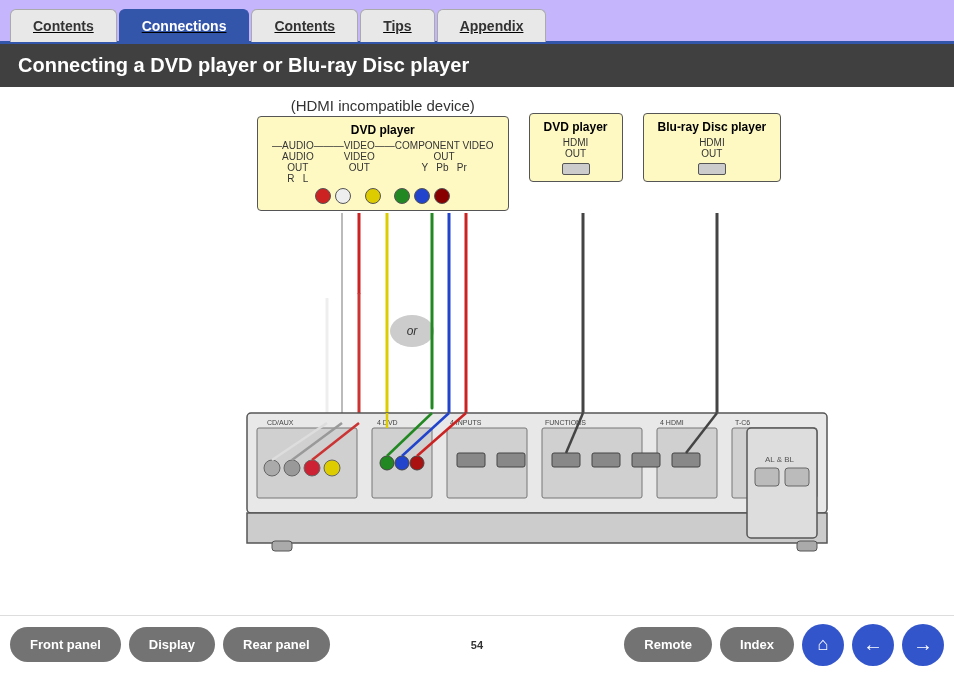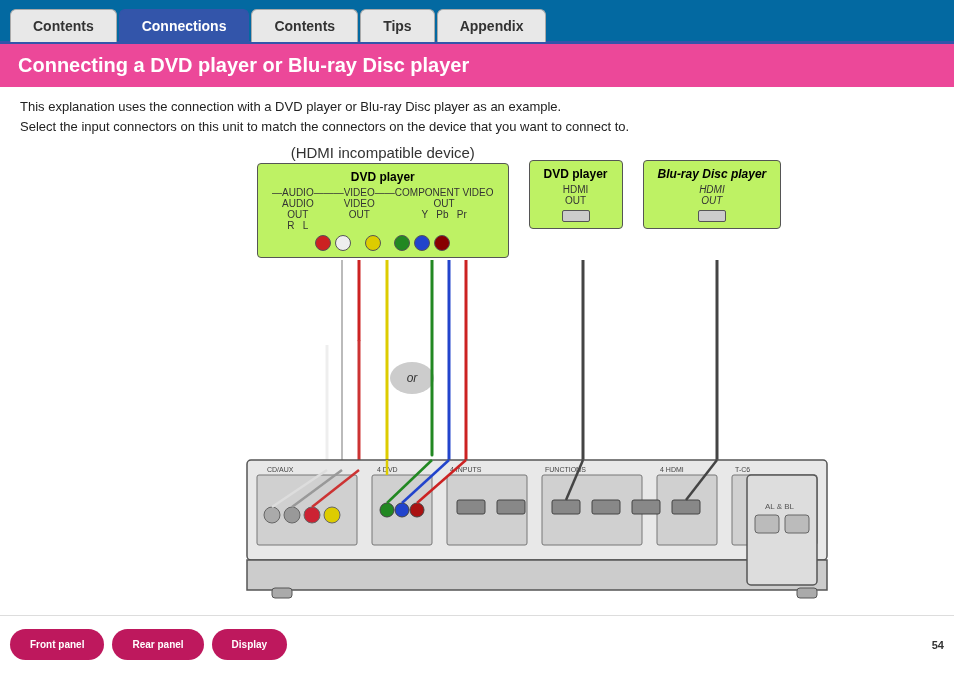--- a/index.html
+++ b/index.html
@@ -10,22 +10,23 @@
       min-height: 673px;
       overflow: hidden;
       position: relative;
     }
 
     
     .top-nav {
       display: flex;
       align-items: center;
       padding: 8px 10px 0 10px;
-      background: #0369a1;
+      background: #c4b5fd;
       border-bottom: 3px solid #3355aa;
+      text-decoration: underline;
     }
     .nav-tab {
       padding: 8px 22px;
       font-size: 14px;
       font-weight: bold;
       cursor: pointer;
       border-radius: 6px 6px 0 0;
       border: 1.5px solid #aaa;
       border-bottom: none;
       background: #e8e8e8;
@@ -36,21 +37,21 @@
     }
     .nav-tab.active {
       background: #3355aa;
       color: #fff;
       border-color: #3355aa;
       z-index: 2;
     }
 
     
     .page-title-bar {
-      background: #ec4899;
+      background: #404040;
       color: #fff;
       font-size: 20px;
       font-weight: bold;
       padding: 10px 18px;
       margin: 0;
     }
 
     
     .main-content {
       padding: 10px 20px 10px 20px;
@@ -101,23 +102,23 @@
       font-size: 11px;
       font-weight: bold;
       color: #333;
     }
     .bottom-nav-right {
       display: flex;
       gap: 8px;
       align-items: center;
     }
     .btn-pill {
-      background: #be185d;
-      color: #fff;
-      font-size: 10px;
+      background: #737373;
+      color: #fff;
+      font-size: 13px;
       font-weight: bold;
       border: none;
       border-radius: 20px;
       padding: 10px 20px;
       cursor: pointer;
       white-space: nowrap;
     }
     .btn-icon {
       background: #3355cc;
       color: #fff;
@@ -145,21 +146,21 @@
       justify-content: center;
     }
     .device-box {
       border: 1.5px solid #555;
       border-radius: 4px;
       padding: 6px 14px;
       font-size: 12px;
       font-weight: bold;
       text-align: center;
       min-width: 90px;
-      background: #bef264;
+      background: #fef9c3;
       position: relative;
     }
     .device-box .sub-label {
       font-size: 10px;
       font-weight: normal;
       margin-top: 3px;
       color: #333;
     }
     .connector-row {
       display: flex;
@@ -206,24 +207,20 @@
   <div class="nav-tab">Contents</div>
   <div class="nav-tab active">Connections</div>
   <div class="nav-tab">Contents</div>
   <div class="nav-tab">Tips</div>
   <div class="nav-tab">Appendix</div>
 </div>
 
 <div class="page-title-bar">Connecting a DVD player or Blu-ray Disc player</div>
 
 <div class="main-content">
-  <div class="description">
-    <span>This explanation uses the connection with a DVD player or Blu-ray Disc player as an example.</span><br>
-    <span>Select the input connectors on this unit to match the connectors on the device that you want to connect to.</span>
-  </div>
 
   <div class="diagram-container">
     <div class="diagram-svg-wrapper">
 
       <div style="display:flex; justify-content:flex-start; padding-left:160px; gap:0; margin-bottom:2px;">
 
         <div style="display:flex;flex-direction:column;align-items:center; margin-right:20px;">
           <div style="font-size:15px;color:#333;margin-bottom:2px;">(HDMI incompatible device)</div>
           <div class="device-box" style="min-width:200px;">
             <span>DVD player</span>
@@ -249,21 +246,21 @@
 
         <div style="display:flex;flex-direction:column;align-items:center;margin-right:20px;margin-top:16px;">
           <div class="device-box" style="min-width:90px;">
             <span>DVD player</span>
             <div class="sub-label">HDMI<br>OUT</div>
             <div class="hdmi-port"></div>
           </div>
         </div>
 
         <div style="display:flex;flex-direction:column;align-items:center;margin-top:16px;">
-          <div class="device-box" style="min-width:100px;font-style:italic;">
+          <div class="device-box" style="min-width:100px;">
             <span>Blu-ray Disc player</span>
             <div class="sub-label">HDMI<br>OUT</div>
             <div class="hdmi-port"></div>
           </div>
         </div>
       </div>
 
       <svg class="main-diagram" viewBox="0 0 720 340" xmlns="http://www.w3.org/2000/svg">
 
         <ellipse cx="295" cy="118" rx="22" ry="16" fill="#cccccc"></ellipse>
@@ -351,17 +348,30 @@
 
       </svg>
 
     </div>
   </div>
 </div>
 
 <div class="bottom-nav">
   <div class="bottom-nav-left">
     <button class="btn-pill">Front panel</button>
+    <button class="btn-pill">Display</button>
     <button class="btn-pill">Rear panel</button>
-    <button class="btn-pill">Display</button>
   </div>
   <div class="bottom-nav-center">54</div>
+  <div class="bottom-nav-right">
+    <button class="btn-pill">Remote</button>
+    <button class="btn-pill">Index</button>
+    <button class="btn-home">
+      <span>⌂</span>
+    </button>
+    <button class="btn-icon">
+      <span>←</span>
+    </button>
+    <button class="btn-icon">
+      <span>→</span>
+    </button>
+  </div>
 </div>
 
 </body></html>

